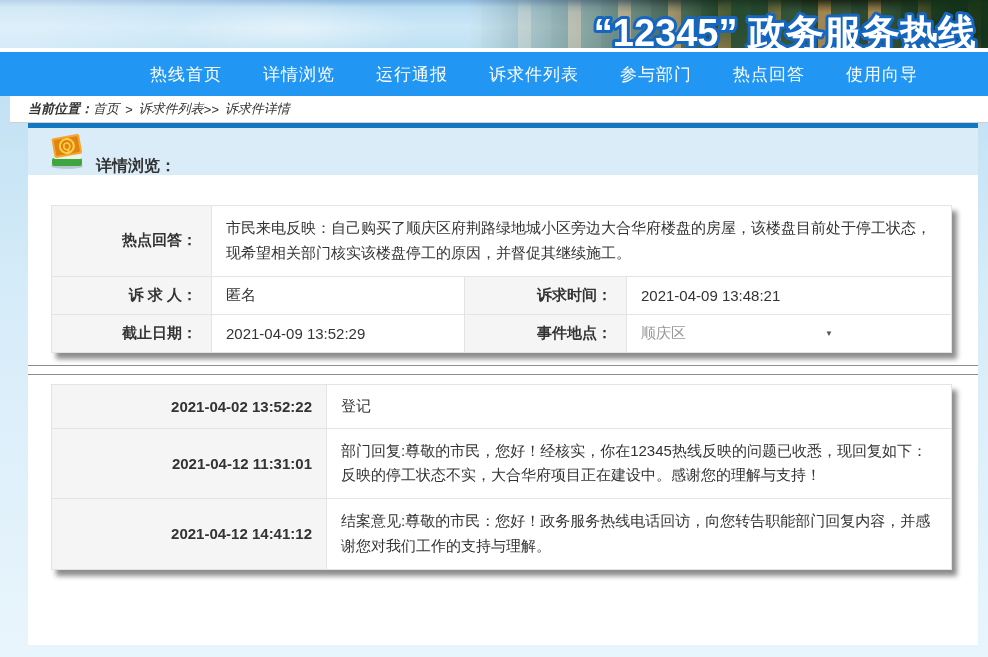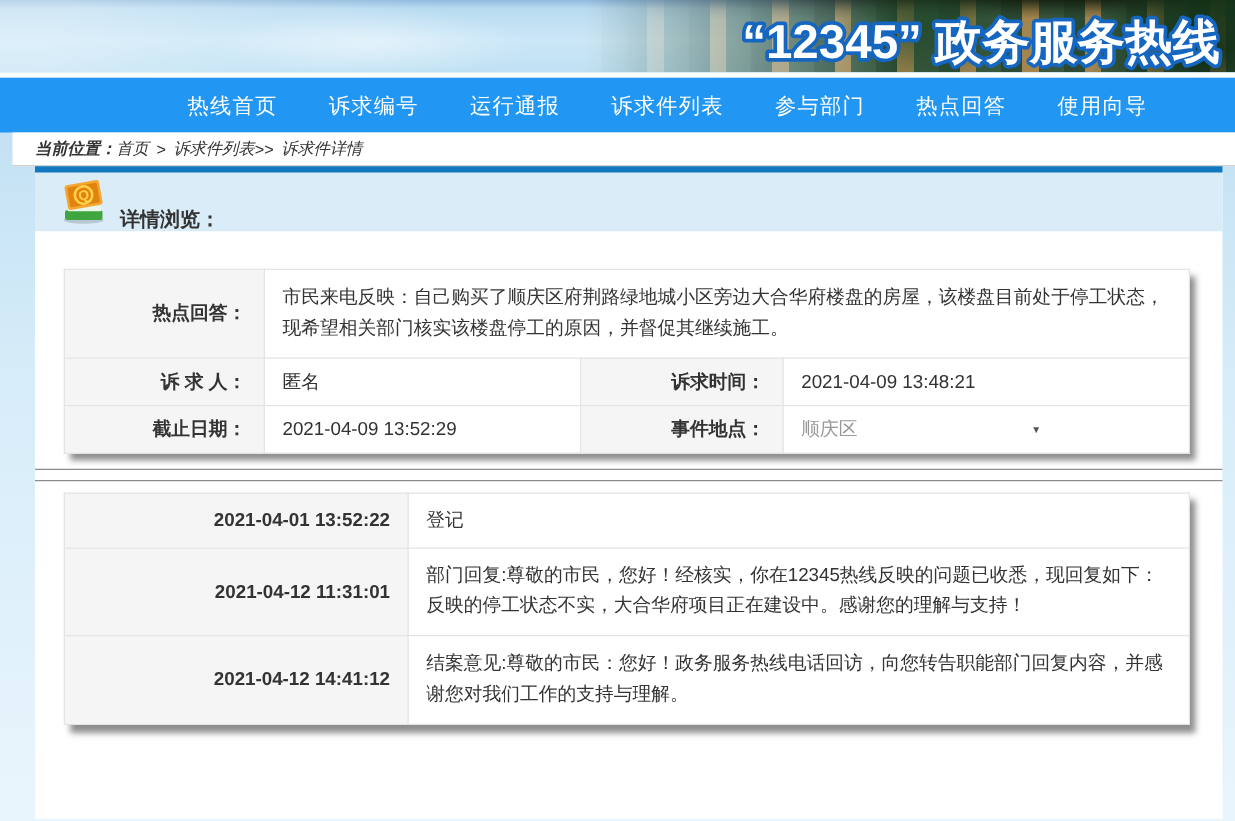--- a/index.html
+++ b/index.html
@@ -5,21 +5,21 @@
   * { box-sizing: border-box; margin: 0; padding: 0; }
   html, body { width: 988px; height: 657px; overflow: hidden; }
   body {
     font-family: "Liberation Sans", "DejaVu Sans", sans-serif;
     color: #333;
     background: linear-gradient(180deg, #b9dcf1 0%, #d6ecf9 45%, #e9f5fc 100%);
   }
 
   
   .banner {
-    position: relative; height: 62px; overflow: hidden;
+    position: relative; height: 52px; overflow: hidden;
     border-bottom: 4px solid #ffffff;
     background:
       linear-gradient(115deg, rgba(255,255,255,.35) 5%, rgba(255,255,255,0) 35%),
       radial-gradient(ellipse 180px 40px at 30% 60%, rgba(255,255,255,.45), rgba(255,255,255,0) 70%),
       linear-gradient(180deg, rgba(60,110,180,.28) 0px, rgba(60,110,180,0) 7px),
       linear-gradient(180deg, #b3d8ef 0%, #cbe7f7 55%, #bfe1f3 100%);
   }
   .banner-photo {
     position: absolute; top: 0; right: 0; width: 520px; height: 100%;
     background:
@@ -100,21 +100,21 @@
 
 <div class="banner">
   <div class="banner-photo"></div>
   <svg class="banner-title-svg" width="440" height="60" viewBox="0 0 440 60">
     <text x="436" y="44" text-anchor="end" font-size="38" font-weight="bold" fill="#ffffff" stroke="#1566c0" stroke-width="6" paint-order="stroke" stroke-linejoin="round">“12345” 政务服务热线</text>
   </svg>
 </div>
 
 <div class="nav">
   <span class="nav-item">热线首页</span>
-  <span class="nav-item">诉求编号</span>
+  <span class="nav-item">详情浏览</span>
   <span class="nav-item">运行通报</span>
   <span class="nav-item">诉求件列表</span>
   <span class="nav-item">参与部门</span>
   <span class="nav-item">热点回答</span>
   <span class="nav-item">使用向导</span>
 </div>
 
 <div class="breadcrumb">
   <span class="bc-label">当前位置：</span>
   <span class="bc-link">首页</span>
@@ -181,21 +181,21 @@
   <hr class="divider divider2">
 
   <div class="panel-wrap">
     <table class="timeline-table">
       <colgroup>
           <col style="width:275px">
           <col style="width:625px">
         </colgroup>
       <tbody>
           <tr class="h44">
-        <td class="lbl">2021-04-01 13:52:22</td>
+        <td class="lbl">2021-04-02 13:52:22</td>
         <td class="val">登记</td>
       </tr>
       <tr>
         <td class="lbl">2021-04-12 11:31:01</td>
         <td class="val multiline">部门回复:尊敬的市民，您好！经核实，你在12345热线反映的问题已收悉，现回复如下：反映的停工状态不实，大合华府项目正在建设中。感谢您的理解与支持！</td>
       </tr>
       <tr>
         <td class="lbl">2021-04-12 14:41:12</td>
         <td class="val multiline">结案意见:尊敬的市民：您好！政务服务热线电话回访，向您转告职能部门回复内容，并感谢您对我们工作的支持与理解。</td>
       </tr>

